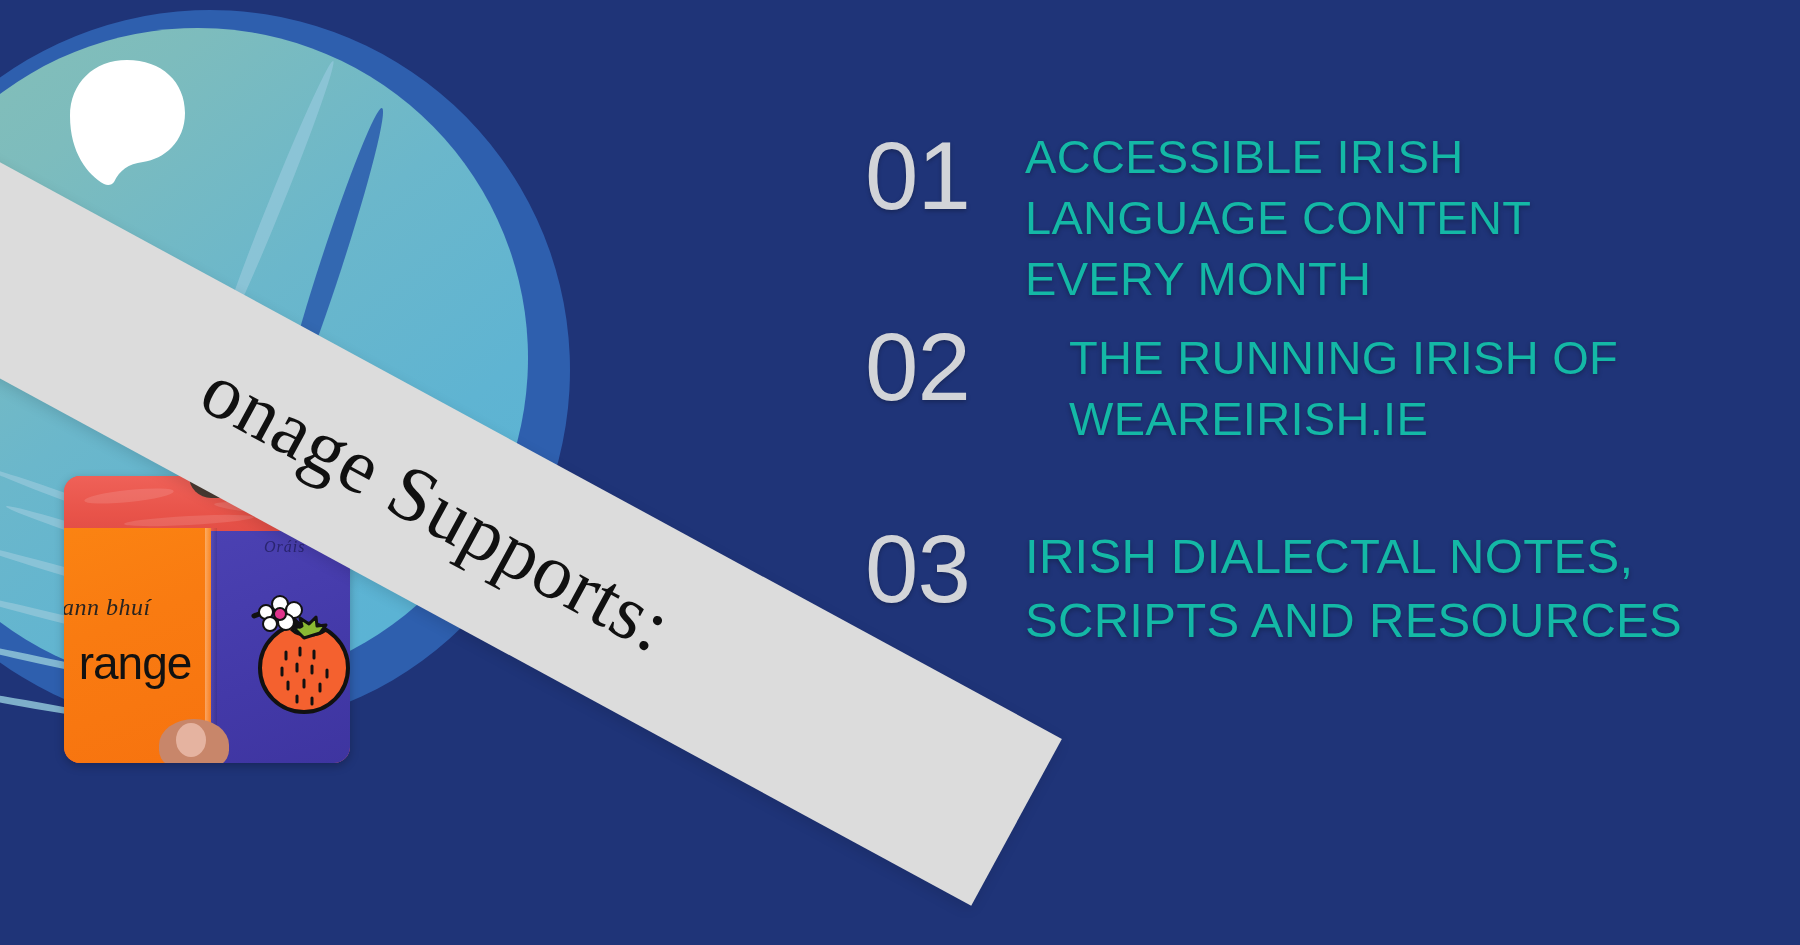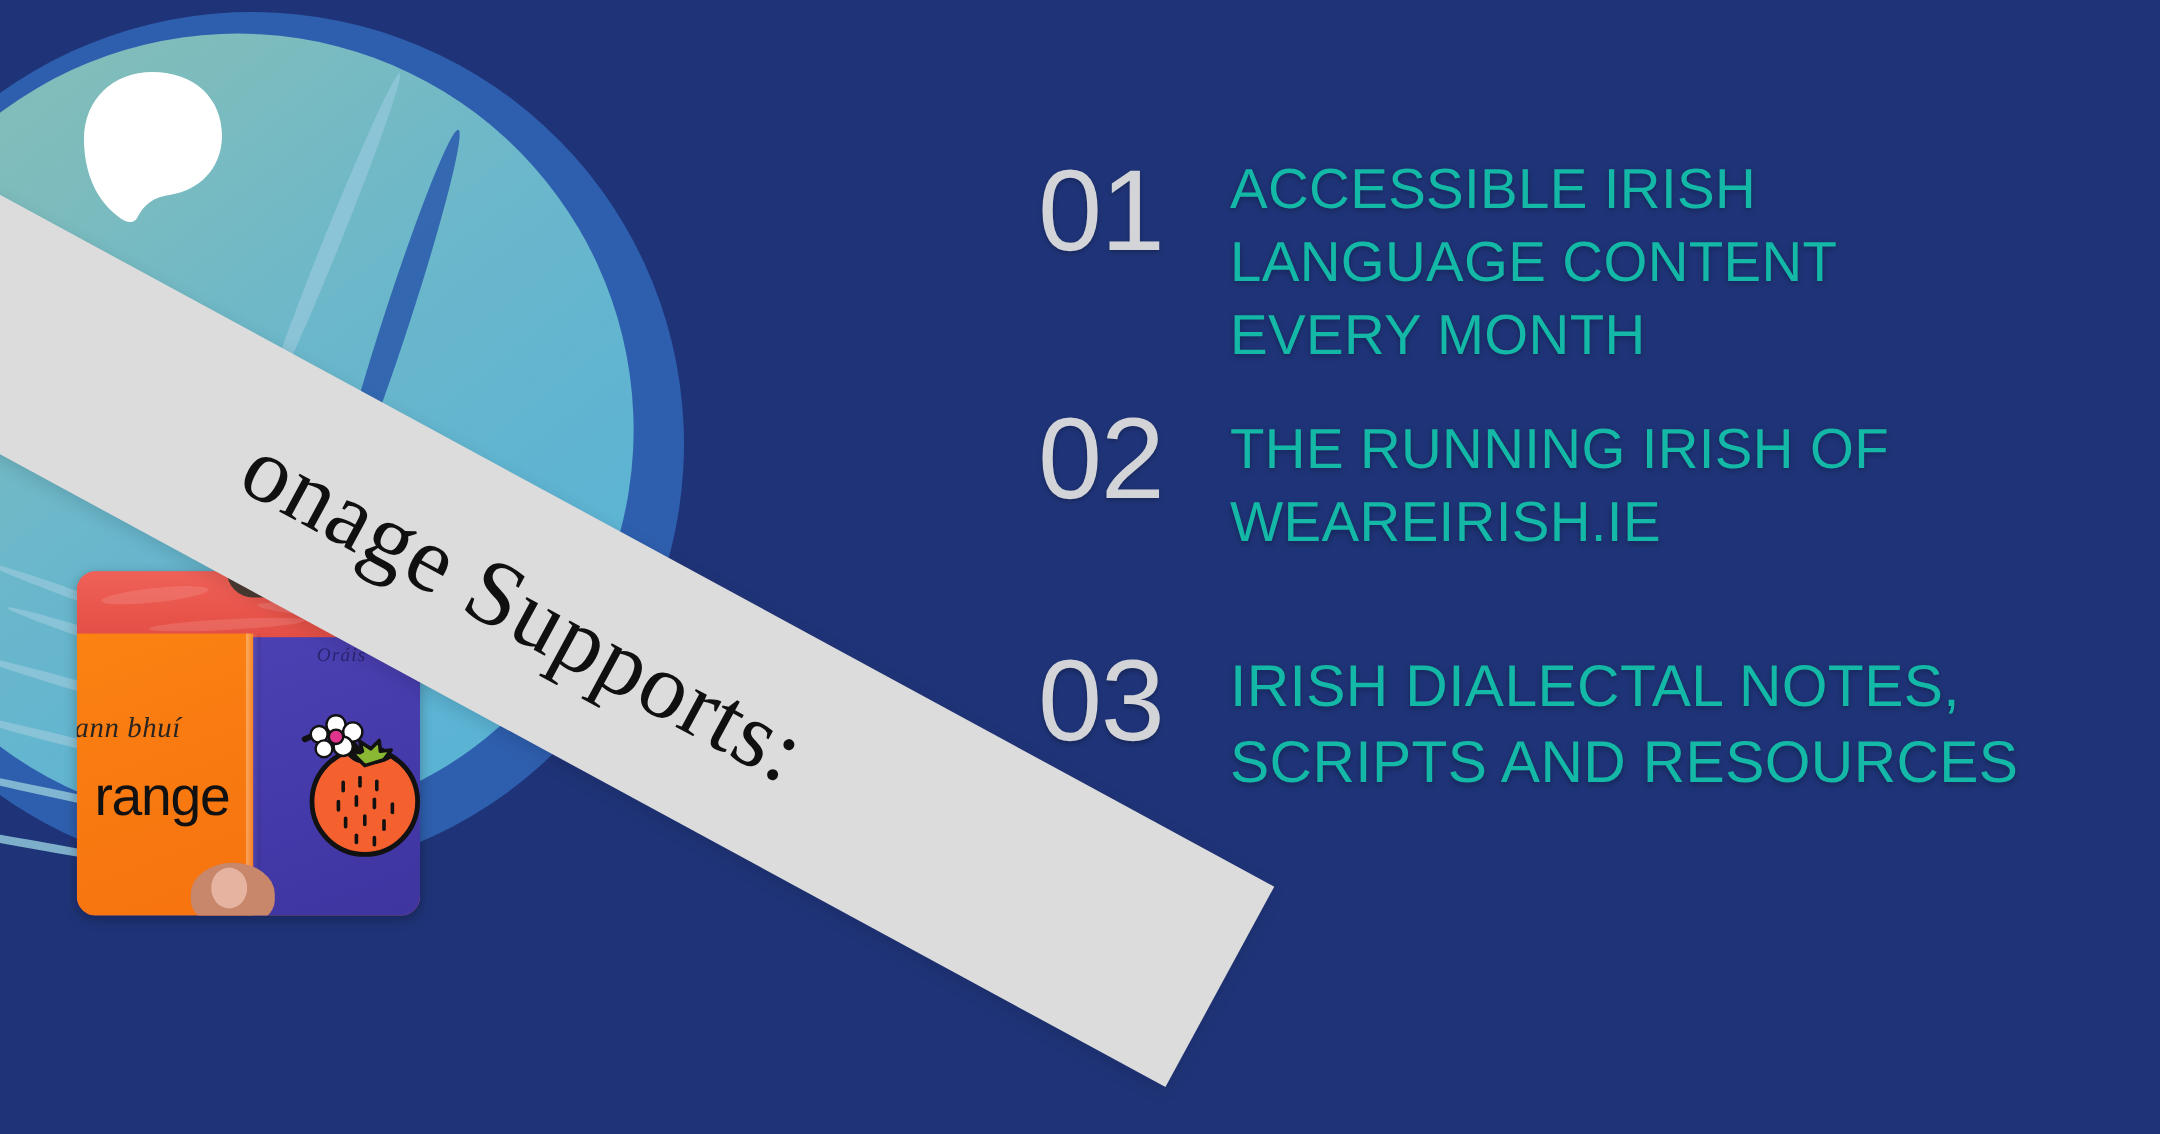--- a/index.html
+++ b/index.html
@@ -104,21 +104,21 @@
   }
   .row .txt{
     flex:1 1 auto;
     font-family:"Liberation Sans", sans-serif;
     font-size:47px;font-weight:400;line-height:1.3;
     color:#14b8a6;letter-spacing:.3px;
     text-shadow:0 2px 5px rgba(0,0,0,.3);
     padding-top:8px;
   }
   #row-1 .num{padding-top:10px;}
-  #row-2{margin-top:26px;}
+  #row-2{margin-top:10px;gap:44px;}
   #row-3{margin-top:68px;}
   #row-3 .txt{font-size:49px;}
   #row-3 .num{padding-top:4px;}
 </style>
 </head>
 <body>
 
 <div id="stage">
 
   <div class="brush-wrap">

